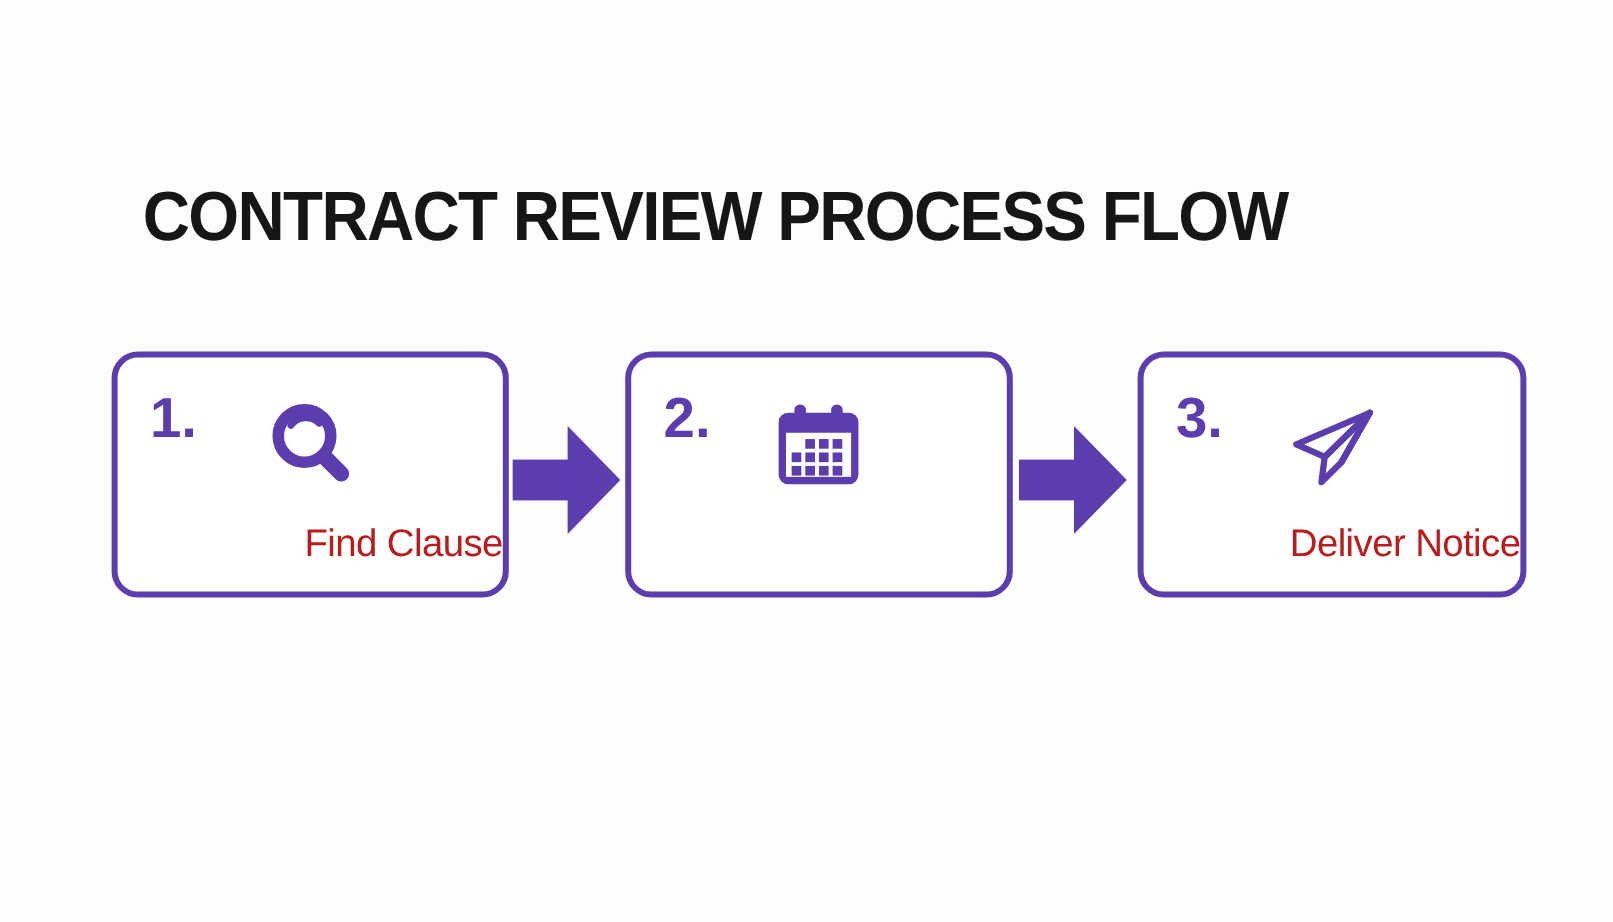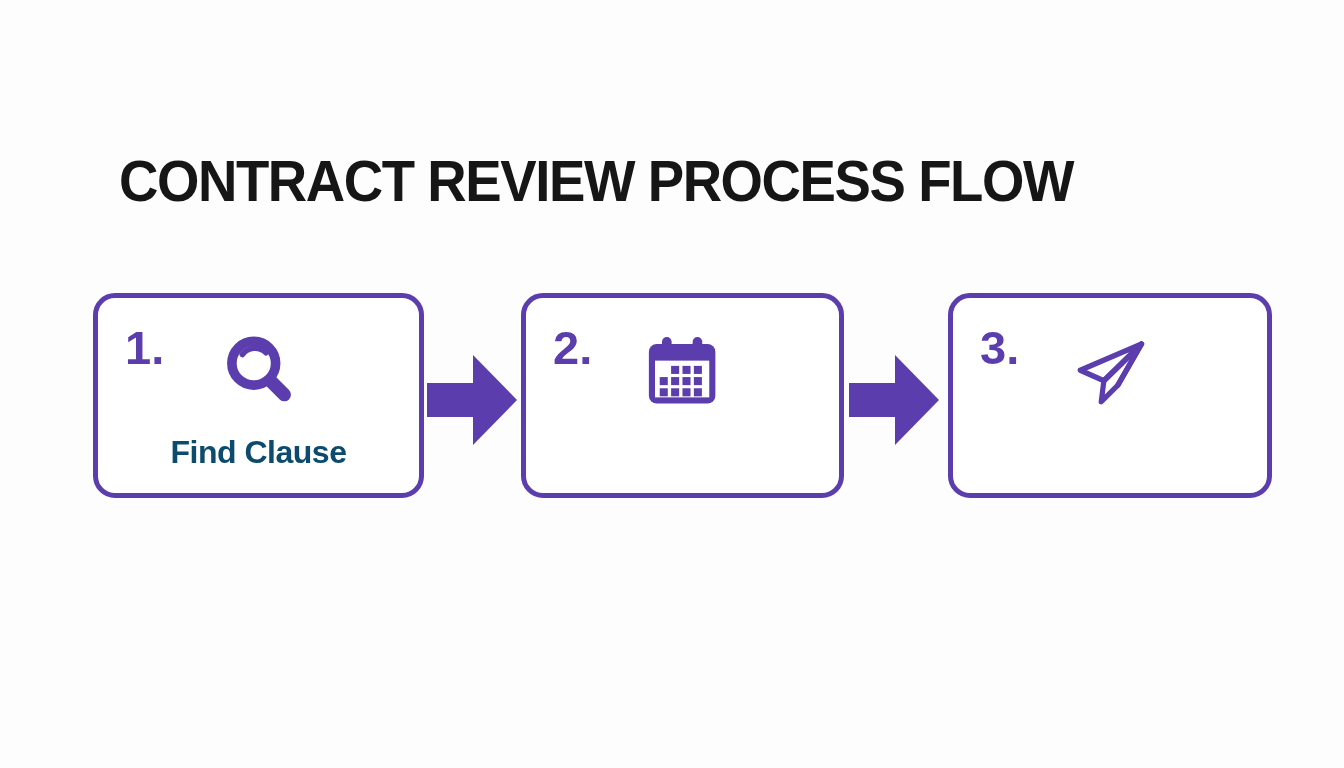--- a/index.html
+++ b/index.html
@@ -61,24 +61,24 @@
     width: 84px;
     height: 84px;
   }
   .step-icon svg { width: 100%; height: 100%; display: block; }
 
   .step-label {
     position: absolute;
     left: 0;
     right: 0;
     top: 136px;
-    text-align: center;
+    text-align: right;
     font-size: 32px;
-    font-weight: 700;
-    color: #0c4a6e;
+    font-weight: 400;
+    color: #b91c1c;
     letter-spacing: -0.5px;
   }
 
   .flow-arrow {
     position: absolute;
     top: 355px;
     width: 90px;
     height: 90px;
   }
   .arrow-1 { left: 427px; }
@@ -147,15 +147,16 @@
     <div class="step-number">3.</div>
     <div class="step-icon">
       <svg viewBox="0 0 48 48" fill="none" xmlns="http://www.w3.org/2000/svg">
         <g stroke="#5b3dae" stroke-width="3" stroke-linejoin="round" stroke-linecap="round">
           <path d="M42 8 L7 23 L20.5 29 Z"></path>
           <path d="M42 8 L20.5 29 L19 41 L28.5 31.5 Z"></path>
           <path d="M42 8 L28.5 31.5"></path>
         </g>
       </svg>
     </div>
+    <div class="step-label">Deliver Notice</div>
   </div>
 
 </div>
 
 </body></html>

